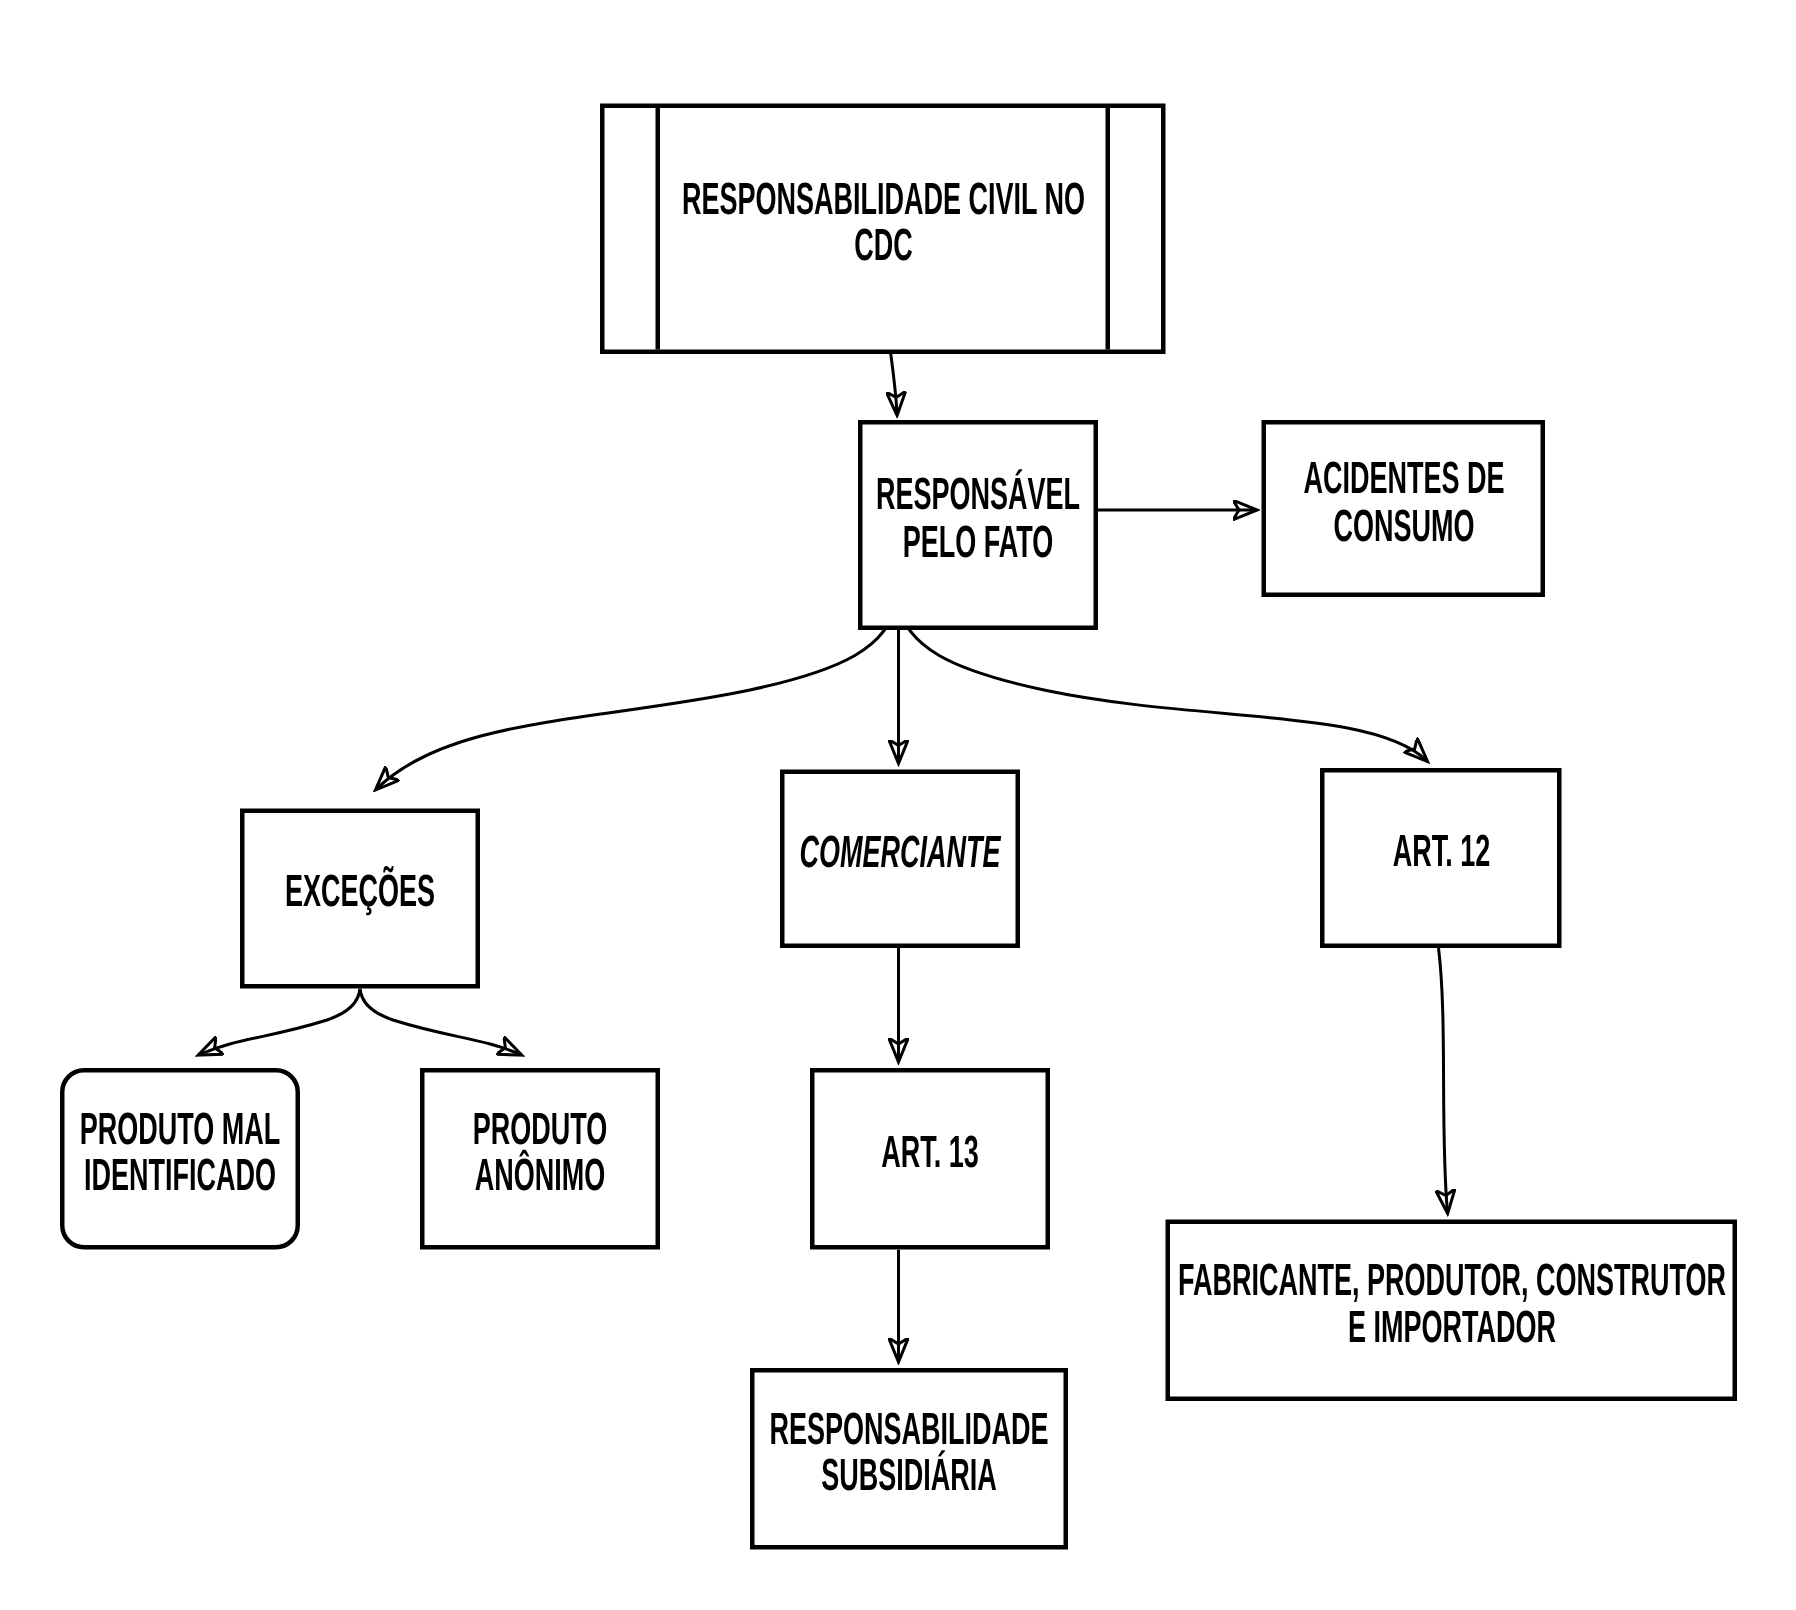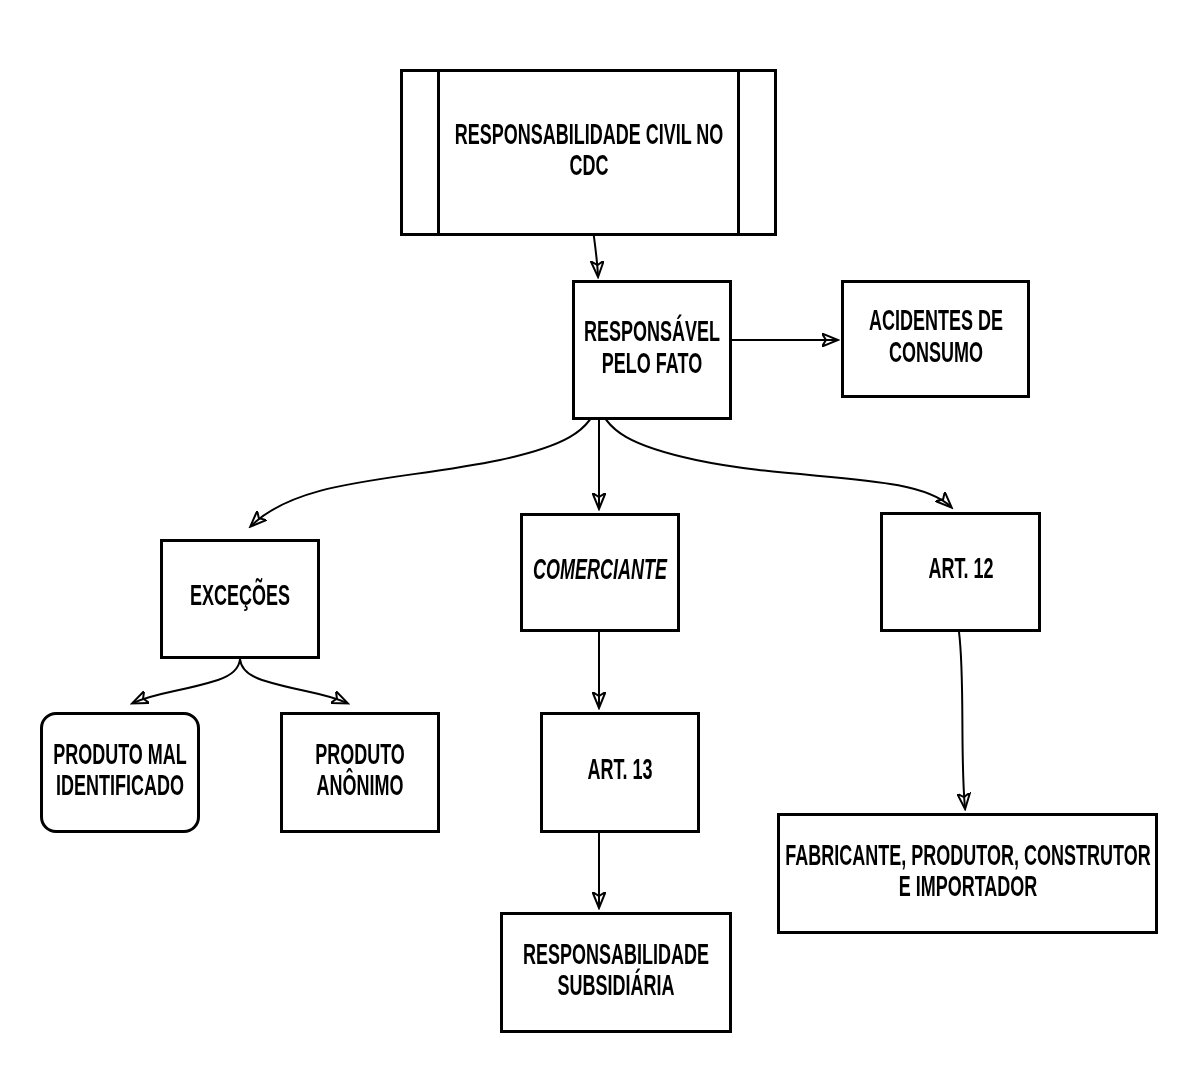--- a/index.html
+++ b/index.html
@@ -60,21 +60,21 @@
 
   
   #n-root           { left: 400px; top: 40px;  width: 377px; height: 167px; margin-top: 29px; }
   #n-fato           { left: 540px; top: 280px; width: 160px; height: 140px; margin-left: 32px; }
   #n-acidentes      { left: 841px; top: 280px; width: 189px; height: 118px; }
   #n-excecoes       { left: 160px; top: 539px; width: 160px; height: 120px; }
   #n-produto-mal    { left: 40px;  top: 712px; width: 160px; height: 121px; border-radius: 16px; }
   #n-produto-anonimo{ left: 280px; top: 712px; width: 160px; height: 121px; }
   #n-comerciante    { left: 520px; top: 513px; width: 160px; height: 119px; font-style: italic; }
   #n-art13          { left: 520px; top: 712px; width: 160px; height: 121px; margin-left: 20px; }
-  #n-resp-sub       { left: 500px; top: 912px; width: 232px; height: 121px; padding-left: 32px; }
+  #n-resp-sub       { left: 500px; top: 912px; width: 212px; height: 121px; padding-left: 32px; }
   #n-art12          { left: 880px; top: 512px; width: 161px; height: 120px; }
   #n-fabricante     { left: 777px; top: 813px; width: 381px; height: 121px; }
 </style>
 </head>
 <body>
 
 <div class="stage">
 
   <svg class="edges" viewBox="0 0 1197 1073" xmlns="http://www.w3.org/2000/svg">
     <defs>

